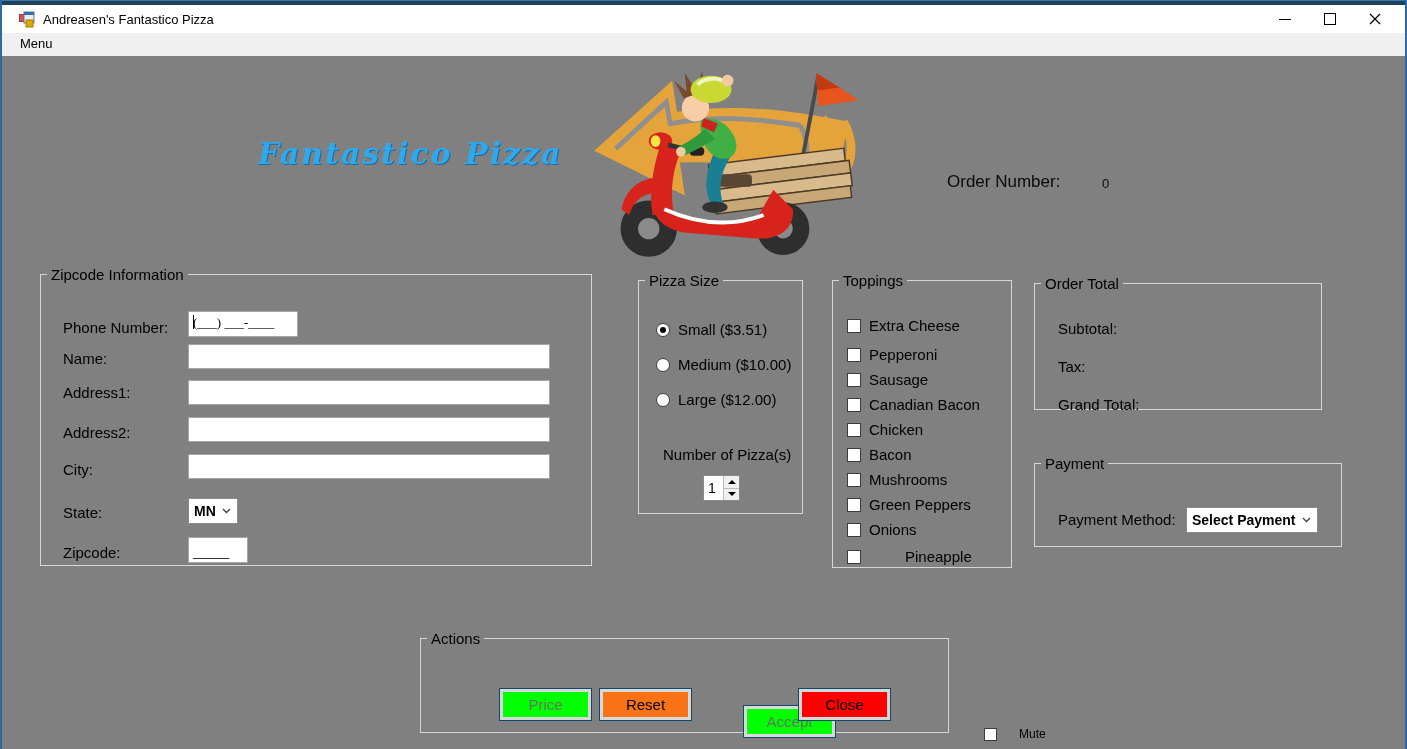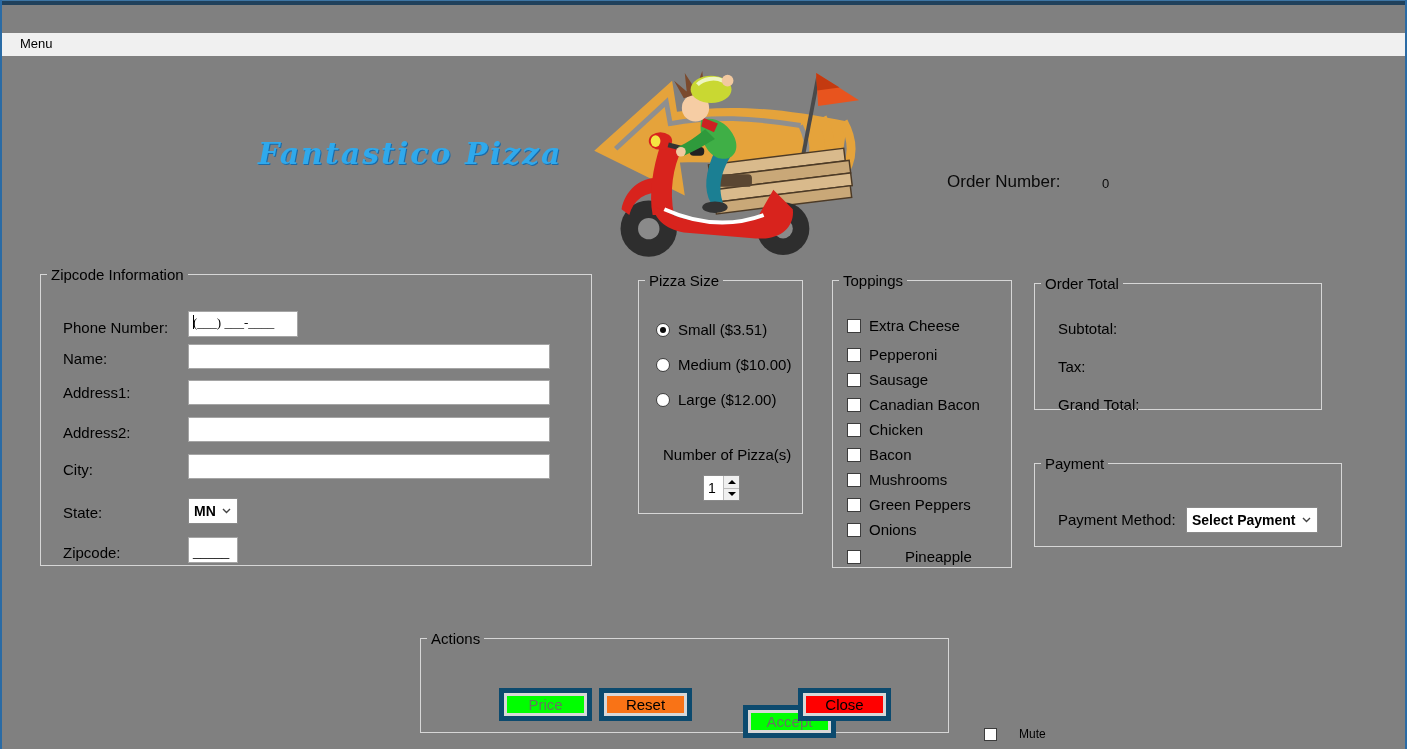--- a/index.html
+++ b/index.html
@@ -38,37 +38,60 @@
   .radio.checked::after{content:"";position:absolute;left:3px;top:3px;right:3px;bottom:3px;border-radius:50%;background:#0a0a0a;}
   .opt-row{position:absolute;display:flex;align-items:center;gap:8px;font-size:15px;color:#000;white-space:nowrap;}
   .spinner{position:absolute;width:37px;height:26px;background:#fff;border:1px solid #8a8a8a;box-sizing:border-box;display:flex;}
   .spin-val{flex:1;font-size:14px;color:#000;padding:4px 0 0 4px;}
   .spin-btns{width:15px;border-left:1px solid #bdbdbd;display:flex;flex-direction:column;}
   .spin-btn{flex:1;background:#f0f0f0;display:flex;align-items:center;justify-content:center;}
   .spin-btn + .spin-btn{border-top:1px solid #bdbdbd;}
   .tri-up{width:0;height:0;border-left:4px solid transparent;border-right:4px solid transparent;border-bottom:4px solid #000;}
   .tri-dn{width:0;height:0;border-left:4px solid transparent;border-right:4px solid transparent;border-top:4px solid #000;}
 
-  .action-btn{position:absolute;width:93px;height:33px;border:5px solid #0c4a6e;box-shadow:inset 0 0 0 3px #d8d8d8;
+  .action-btn{position:absolute;width:93px;height:33px;border:1px solid #0c4a6e;box-shadow:inset 0 0 0 3px #d8d8d8;
               font-size:15px;display:flex;align-items:center;justify-content:center;cursor:default;box-sizing:border-box;
               font-family:"Liberation Sans",sans-serif;}
   .btn-price{background:#00ff00;color:#64755f;}
   .btn-reset{background:#f97316;color:#000;}
   .btn-accept{background:#00ff00;color:#64755f;}
   .btn-close{background:#ff0000;color:#000;}
 
   .mute-row{position:absolute;left:982px;top:671px;display:flex;align-items:center;gap:22px;font-size:12px;color:#000;}
   .mute-row .checkbox{width:13px;height:13px;}
 </style>
 </head>
 <body>
 
 <div class="screen">
   <div class="top-strip"></div>
 
+  <div class="titlebar">
+    <svg class="app-icon" viewBox="0 0 17 17">
+      <rect x="1" y="3" width="8" height="8" fill="#b8322f"></rect>
+      <rect x="2" y="4" width="6" height="6" fill="#d4504d"></rect>
+      <rect x="6" y="1" width="10" height="11" fill="#e8eef5" stroke="#5a7aa5"></rect>
+      <rect x="6" y="1" width="10" height="3" fill="#3a6ea5"></rect>
+      <rect x="8" y="9" width="7" height="7" fill="#e0a800" stroke="#a57b00"></rect>
+    </svg>
+    <span class="title-text">Andreasen's Fantastico Pizza</span>
+    <div class="win-controls">
+      <div class="win-btn">
+          <span class="min-glyph"></span>
+        </div>
+      <div class="win-btn">
+          <span class="max-glyph"></span>
+        </div>
+      <div class="win-btn">
+        <svg width="12" height="12" viewBox="0 0 12 12">
+            <path d="M1 1 L11 11 M11 1 L1 11" stroke="#000" stroke-width="1.2"></path>
+          </svg>
+      </div>
+    </div>
+  </div>
 
   <div class="menubar">
     <span class="menu-item">Menu</span>
   </div>
 
   <div class="form">
 
     <div class="logo" style="position:absolute;left:256px;top:80px;">Fantastico Pizza</div>
 
     <svg style="position:absolute;left:565px;top:4px;" width="292" height="202" viewBox="0 0 300 205">
@@ -128,21 +151,21 @@
       <span class="flabel" style="left:22px;top:178px;">City:</span>
       <div class="textbox" style="left:147px;top:171px;width:362px;height:25px;"><span></span></div>
       <span class="flabel" style="left:22px;top:221px;">State:</span>
       <div class="combo" style="left:147px;top:215px;width:50px;height:26px;">
         <span>MN</span>
         <svg class="chev" width="9" height="6" viewBox="0 0 9 6">
             <path d="M1 1 L4.5 4.5 L8 1" stroke="#444" stroke-width="1.4" fill="none"></path>
           </svg>
       </div>
       <span class="flabel" style="left:22px;top:261px;">Zipcode:</span>
-      <div class="textbox" style="left:147px;top:254px;width:50px;height:26px;padding-top:6px;"><span>_____</span></div>
+      <div class="textbox" style="left:147px;top:254px;width:60px;height:26px;padding-top:6px;"><span>_____</span></div>
     </fieldset>
 
     <fieldset style="left:636px;top:216px;width:165px;height:242px;">
       <legend>Pizza Size</legend>
       <div class="opt-row" style="left:17px;top:32px;">
         <span class="radio checked"></span>
         <span>Small ($3.51)</span>
       </div>
       <div class="opt-row" style="left:17px;top:67px;">
         <span class="radio"></span>

